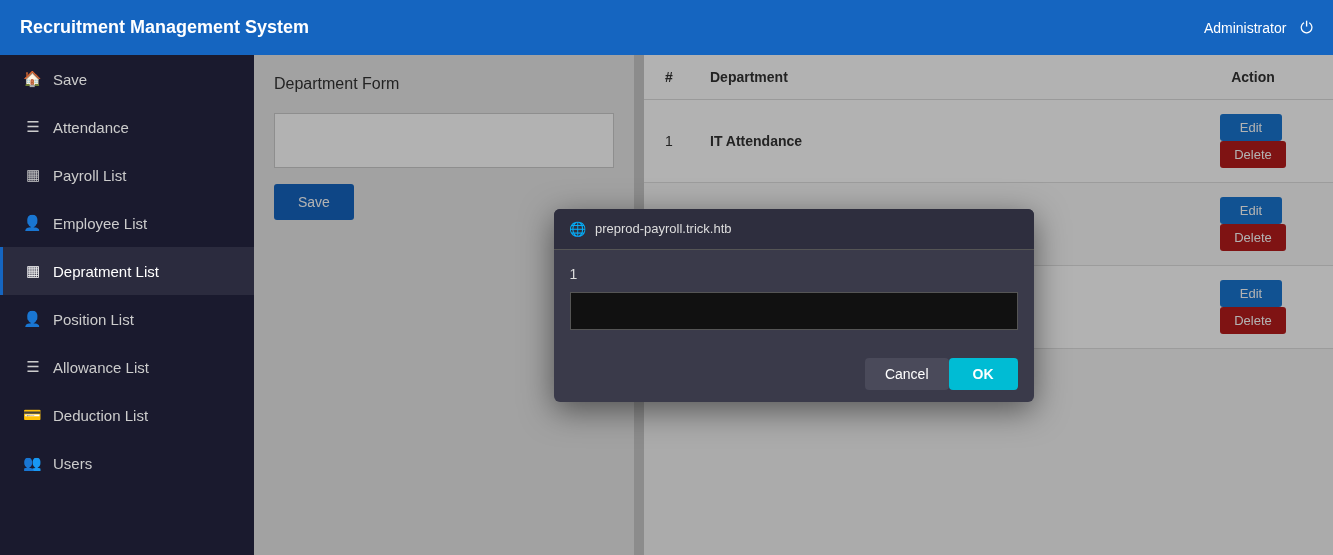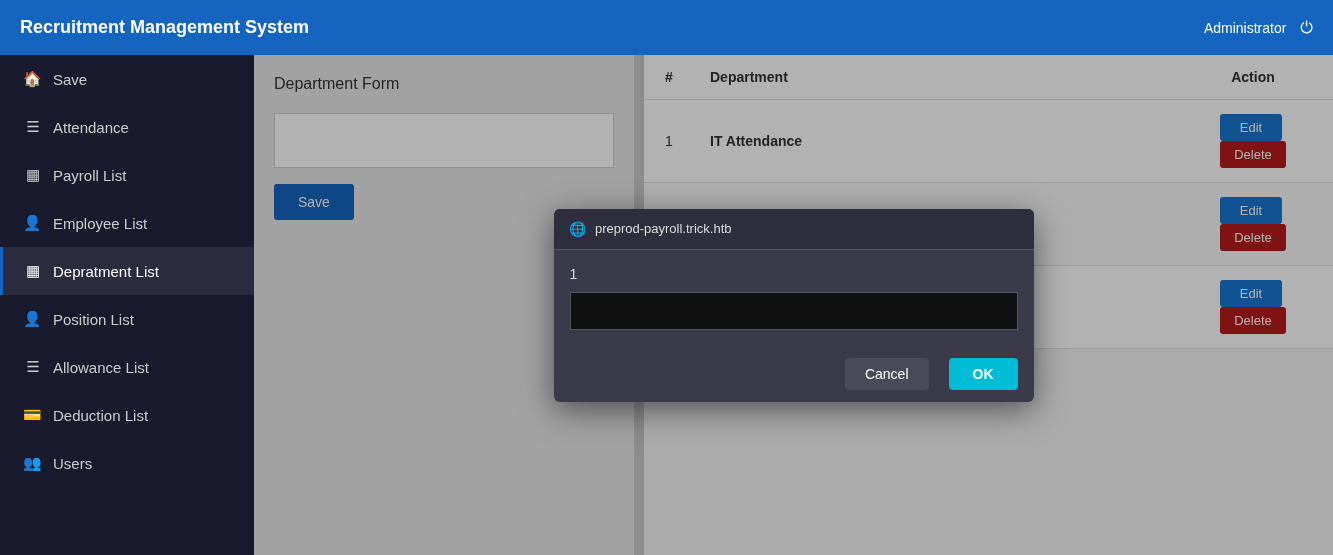--- a/index.html
+++ b/index.html
@@ -212,21 +212,21 @@
       border: 1px solid #555;
       color: #eee;
       padding: 6px 10px;
       font-size: 14px;
       outline: none;
     }
     .modal-footer {
       padding: 12px 16px;
       display: flex;
       justify-content: flex-end;
-      gap: 20px;
+      gap: 0;
     }
     .modal-cancel-btn {
       background: #4a4a5a;
       color: #fff;
       border: none;
       padding: 8px 20px;
       border-radius: 4px;
       cursor: pointer;
       font-size: 14px;
     }

